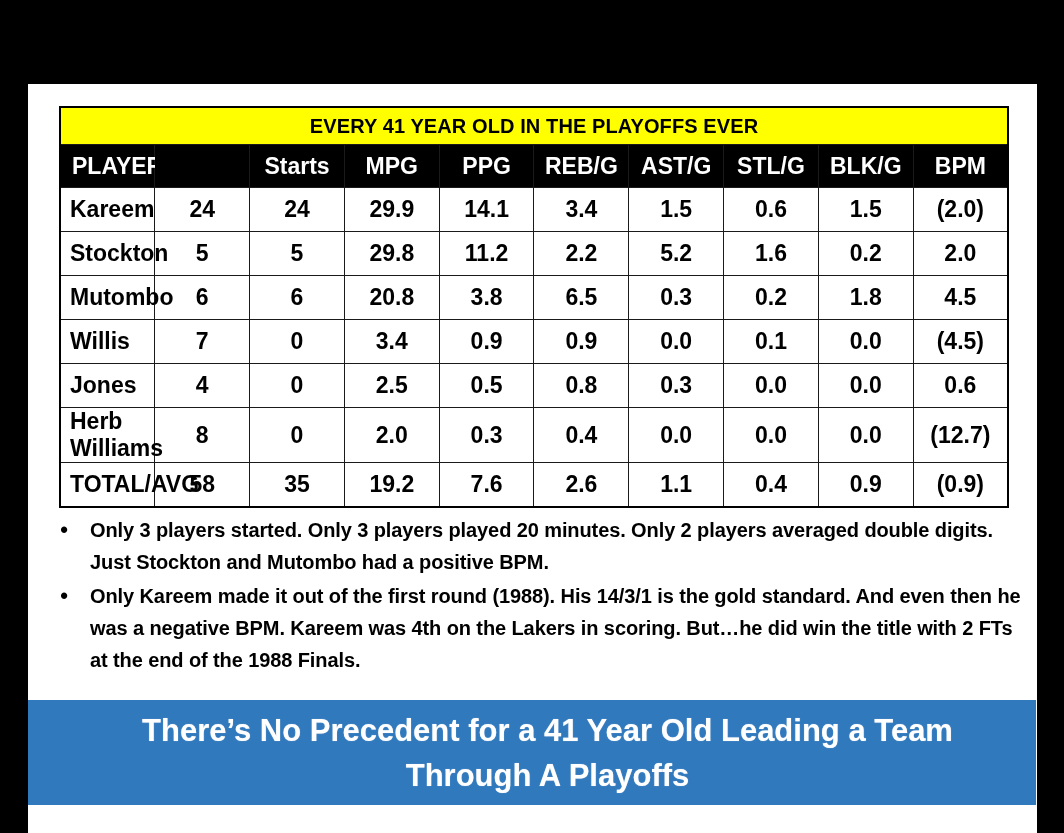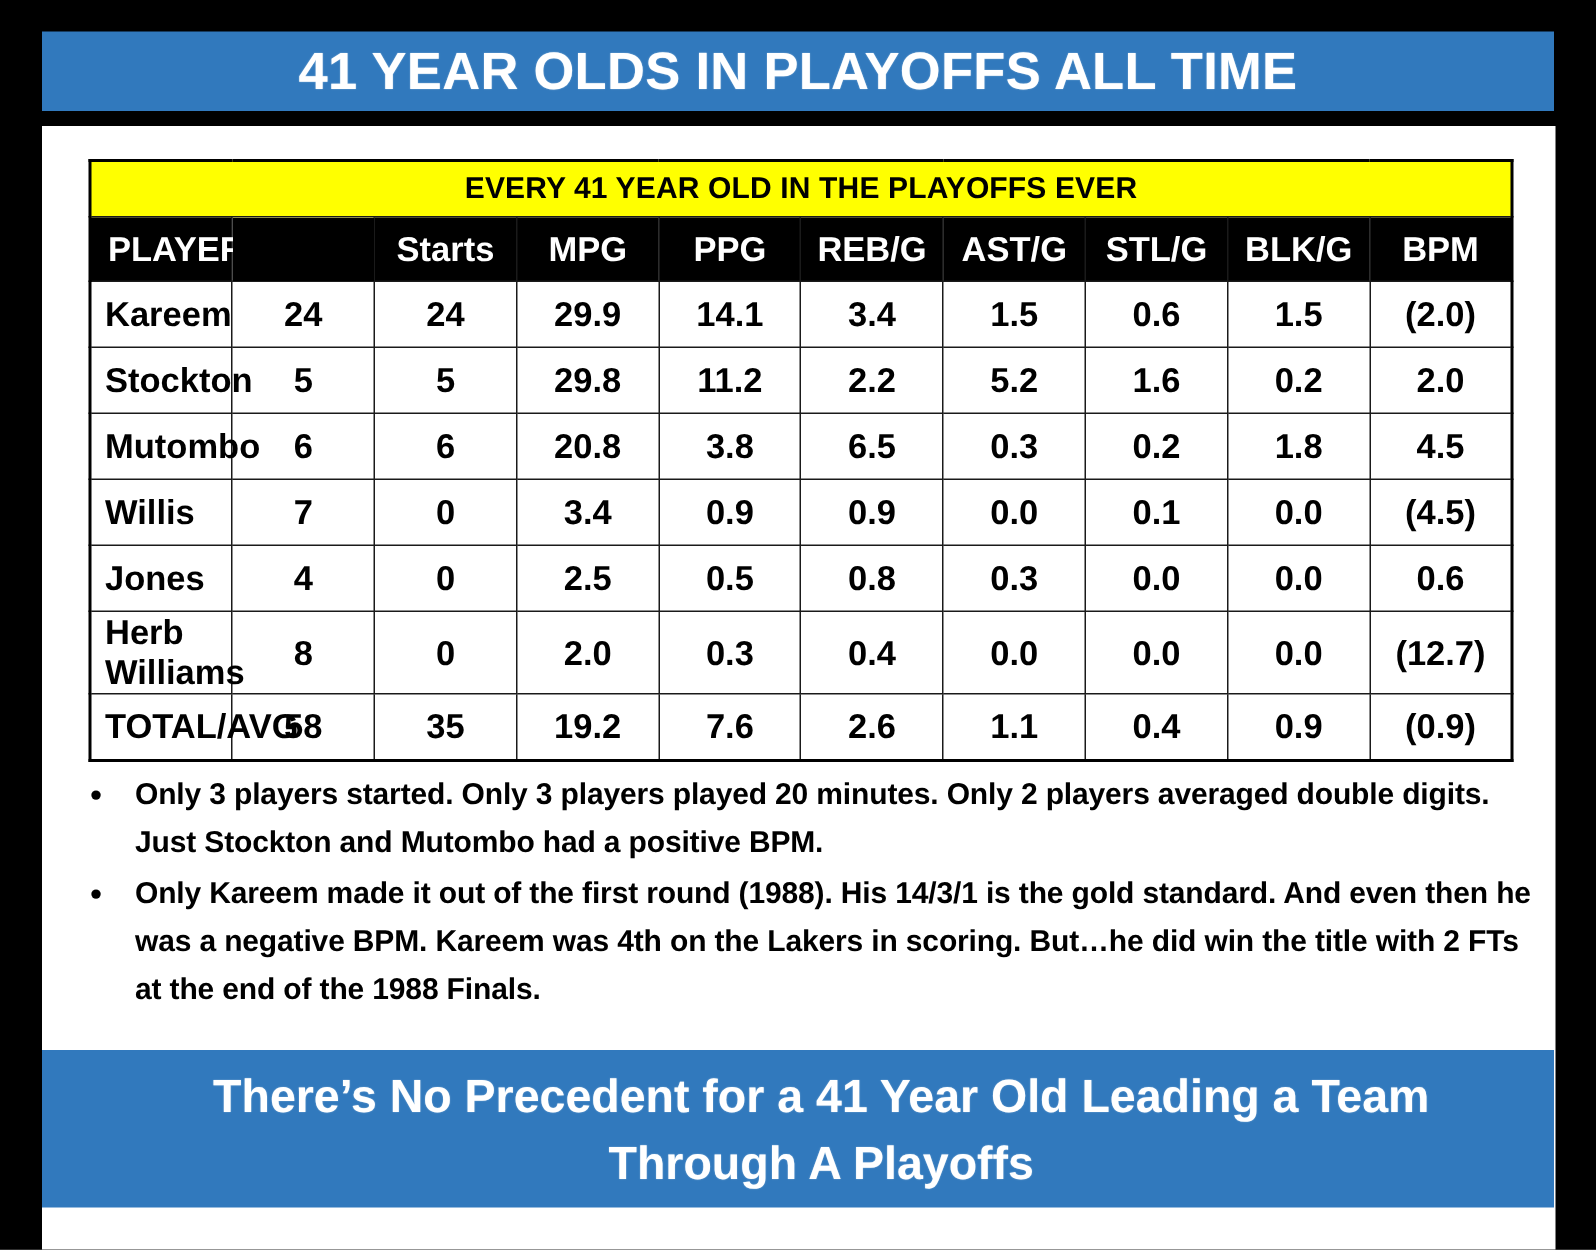--- a/index.html
+++ b/index.html
@@ -170,23 +170,20 @@
     padding: 0 28px;
     text-shadow: 0 0 1px rgba(255,255,255,0.5);
     margin-left: 31px;
   }
 </style>
 </head>
 <body>
 
 <div class="slide">
 
-  <div class="top-banner">
-    <div class="top-banner-text">41 YEAR OLDS IN PLAYOFFS ALL TIME</div>
-  </div>
 
   <div class="content-card">
 
     <div class="table-wrap">
       <table class="stats">
         <thead>
           <tr class="caption-row">
             <td colspan="10">EVERY 41 YEAR OLD IN THE PLAYOFFS EVER</td>
           </tr>
           <tr class="head-row">

